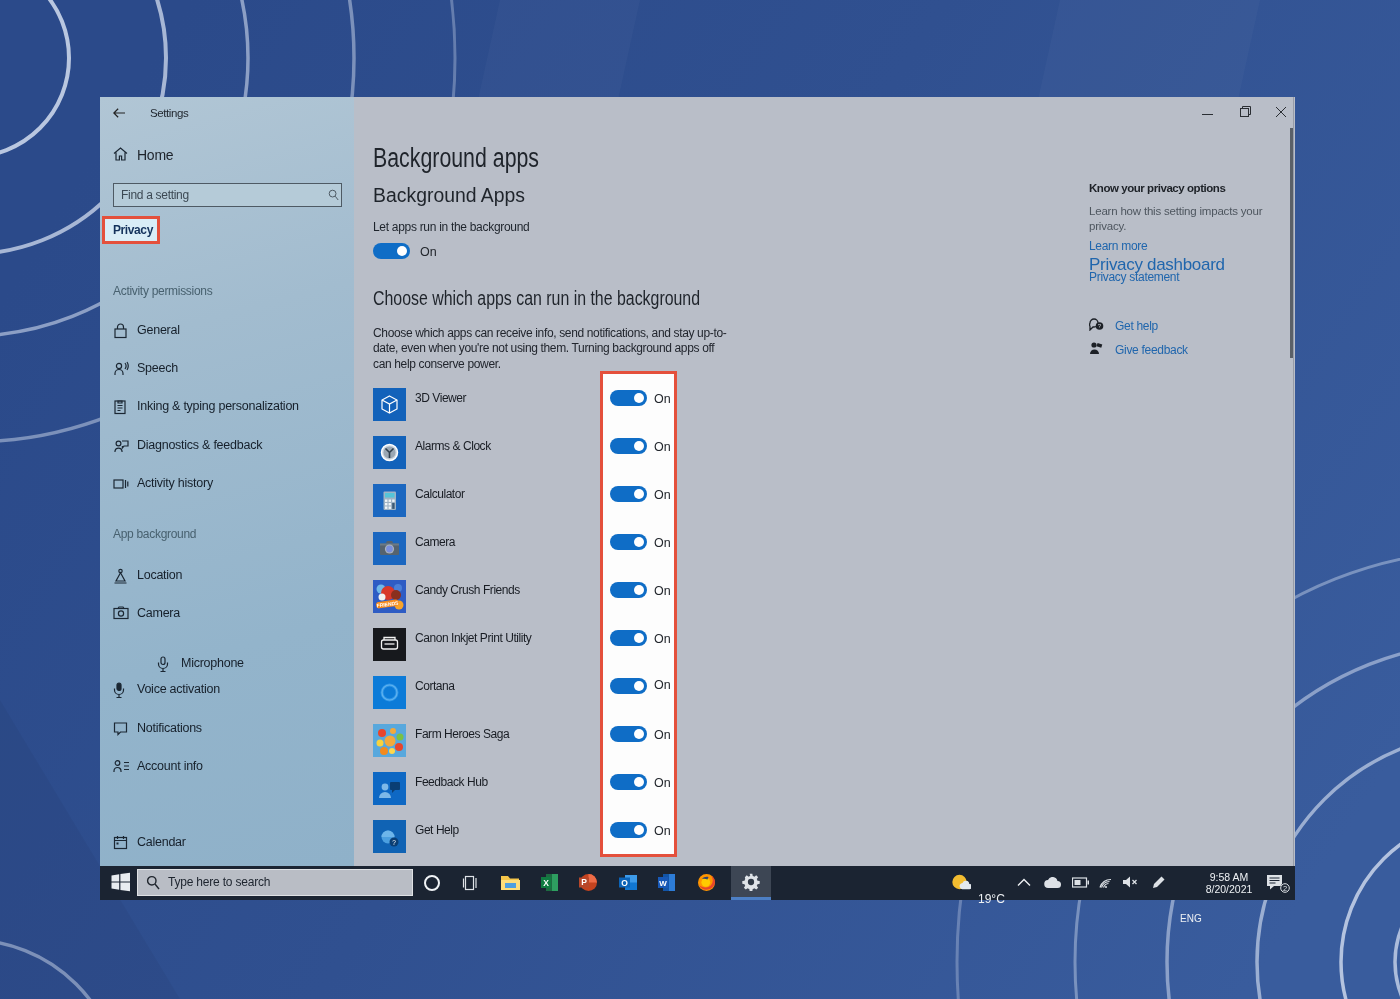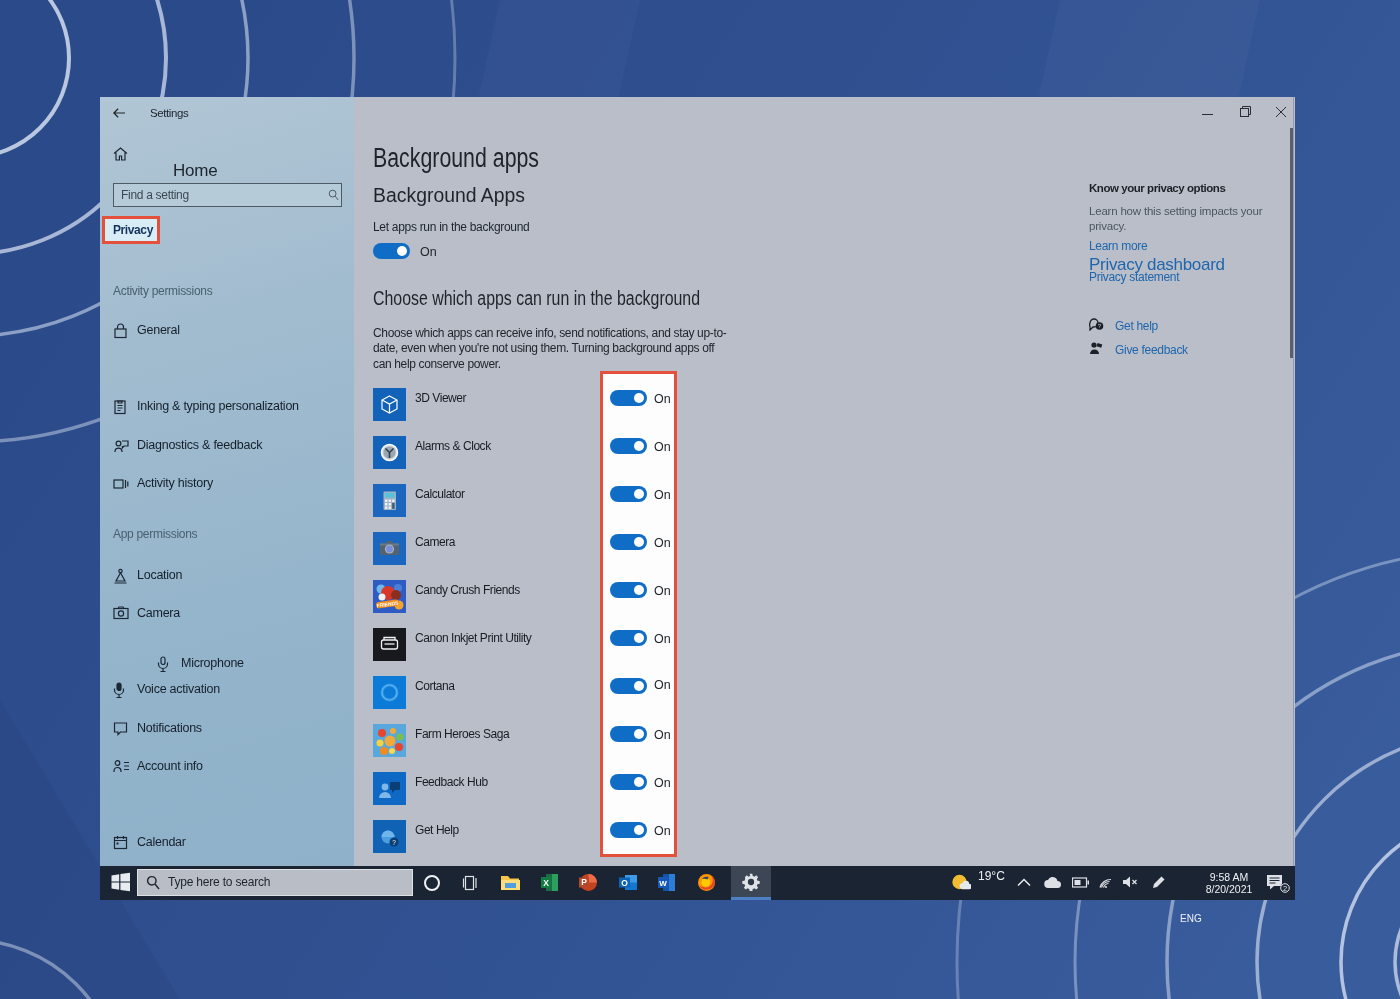--- a/index.html
+++ b/index.html
@@ -80,41 +80,48 @@
     <div class="side"></div>
 
     <svg class="abs" style="left:12px;top:10px" width="14" height="12" viewBox="0 0 16 14" stroke="#222" stroke-width="1.4" fill="none">
       <path d="M15 7 H2 M7 2 L2 7 l5 5"></path>
     </svg>
     <div class="txt" style="left:50px;top:10px;font-size:11.5px;letter-spacing:-0.4px;">Settings</div>
 
     <svg class="abs" style="left:13px;top:50px" width="15" height="14" viewBox="0 0 15 14" fill="none" stroke="#1b2733" stroke-width="1.2">
       <path d="M1 6.5 L7.5 1 L14 6.5 M3 5.4 V13 h3.4 v-4 h2.2 v4 H12 V5.4"></path>
     </svg>
-    <div class="txt" style="left:37px;top:64px;font-size:17px;letter-spacing:-0.25px;margin-left:36px;">Home</div>
+    <div class="txt" style="left:37px;top:50px;font-size:14px;letter-spacing:-0.25px;">Home</div>
 
     <div class="abs" style="left:13px;top:86px;width:229px;height:24px;background:#b5cbd8;border:1.5px solid #4e5a64;"></div>
     <div class="txt" style="left:21px;top:91px;font-size:12px;letter-spacing:-0.3px;color:#3c4954;">Find a setting</div>
     <svg class="abs" style="left:228px;top:92px" width="11" height="12" viewBox="0 0 11 12" fill="none" stroke="#4e5a64" stroke-width="1">
       <circle cx="4.6" cy="4.6" r="3.4"></circle>
         <line x1="7.2" y1="7.2" x2="10.2" y2="11"></line>
     </svg>
 
     <div class="abs" style="left:2px;top:119px;width:58px;height:28px;background:#d9edf7;border:3px solid #e4503c;"></div>
     <div class="txt" style="left:13px;top:126px;font-size:12px;letter-spacing:-0.4px;font-weight:bold;color:#14325c;">Privacy</div>
 
     <div class="shead" style="top:187px;">Activity permissions</div>
 
     <div class="srow" style="top:222px;">
         <svg width="15" height="16" viewBox="0 0 15 16" fill="none" stroke="#1b2733" stroke-width="1.2">
           <rect x="2" y="6" width="11" height="8.5"></rect>
           <path d="M4.5 6 V4 a3 3 0 0 1 6 0 v2"></path>
         </svg>
         <span class="lbl">General</span>
       </div>
+    <div class="srow" style="top:260px;">
+        <svg width="17" height="16" viewBox="0 0 17 16" fill="none" stroke="#1b2733" stroke-width="1.2">
+          <circle cx="6" cy="5" r="2.6"></circle>
+          <path d="M2 14 v-1.5 a4 4 0 0 1 8 0 V14 M12 2 a5 5 0 0 1 0 6 M14 1 a7.5 7.5 0 0 1 0 8"></path>
+        </svg>
+        <span class="lbl">Speech</span>
+      </div>
     <div class="srow" style="top:298px;">
         <svg width="14" height="16" viewBox="0 0 14 16" fill="none" stroke="#1b2733" stroke-width="1.2">
           <rect x="2" y="2" width="10" height="12.5"></rect>
           <path d="M5 2 h4 v2 h-4 z M4.5 6.5 h5 M4.5 9 h5 M4.5 11.5 h3"></path>
         </svg>
         <span class="lbl">Inking &amp; typing personalization</span>
       </div>
     <div class="srow" style="top:337px;">
         <svg width="17" height="16" viewBox="0 0 17 16" fill="none" stroke="#1b2733" stroke-width="1.2">
           <circle cx="5.5" cy="5.5" r="2.4"></circle>
@@ -123,21 +130,21 @@
         <span class="lbl">Diagnostics &amp; feedback</span>
       </div>
     <div class="srow" style="top:375px;">
         <svg width="16" height="16" viewBox="0 0 16 16" fill="none" stroke="#1b2733" stroke-width="1.2">
           <rect x="1" y="4" width="9" height="8"></rect>
           <path d="M12.5 4 v8 M14.8 5.5 v5"></path>
         </svg>
         <span class="lbl">Activity history</span>
       </div>
 
-    <div class="shead" style="top:430px;">App permissions</div>
+    <div class="shead" style="top:430px;">App background</div>
 
     <div class="srow" style="top:467px;">
         <svg width="15" height="16" viewBox="0 0 15 16" fill="none" stroke="#1b2733" stroke-width="1.2">
           <circle cx="7.5" cy="3" r="1.7"></circle>
           <path d="M7.5 4.7 L3 13 h9 z M1.5 15 h12"></path>
         </svg>
         <span class="lbl">Location</span>
       </div>
     <div class="srow" style="top:505px;">
         <svg width="16" height="14" viewBox="0 0 16 14" fill="none" stroke="#1b2733" stroke-width="1.2">
@@ -437,21 +444,21 @@
     <div class="abs" style="left:631px;top:31px;width:40px;height:3px;background:#4d7fc4;"></div>
     <svg class="abs" style="left:642px;top:7px" width="18" height="18" viewBox="0 0 24 24">
         <path fill="#dfe3e8" d="M10.2 1h3.6l.5 3a8 8 0 0 1 2.2.9l2.5-1.8 2.5 2.5-1.8 2.5c.4.7.7 1.4.9 2.2l3 .5v3.6l-3 .5a8 8 0 0 1-.9 2.2l1.8 2.5-2.5 2.5-2.5-1.8a8 8 0 0 1-2.2.9l-.5 3h-3.6l-.5-3a8 8 0 0 1-2.2-.9l-2.5 1.8-2.5-2.5 1.8-2.5a8 8 0 0 1-.9-2.2l-3-.5v-3.6l3-.5c.2-.8.5-1.5.9-2.2L3.8 5.6l2.5-2.5 2.5 1.8a8 8 0 0 1 2.2-.9z"></path>
         <circle cx="12" cy="12" r="4.2" fill="#2f3946"></circle>
       </svg>
 
     <svg class="abs" style="left:851px;top:7px" width="20" height="19" viewBox="0 0 20 19">
         <circle cx="8.5" cy="9" r="7.2" fill="#f2bc30"></circle>
         <path d="M9 14.5 a3 3 0 0 1 2.5-4.5 a3.5 3.5 0 0 1 6.8 1 a2.6 2.6 0 0 1 .2 5.2 l-7 0 a2.6 2.6 0 0 1 -2.5-1.7z" fill="#e4e9ee"></path>
       </svg>
-    <div class="txt" style="left:878px;top:3px;font-size:12px;color:#eef1f4;">19°C</div>
+    <div class="txt" style="left:878px;top:26px;font-size:12px;color:#eef1f4;">19°C</div>
     <svg class="abs" style="left:917px;top:12px" width="14" height="9" viewBox="0 0 14 9" fill="none" stroke="#eef1f4" stroke-width="1.4">
         <path d="M1 7.5 L7 1.5 L13 7.5"></path>
       </svg>
     <svg class="abs" style="left:944px;top:11px" width="18" height="12" viewBox="0 0 18 12" fill="#dde1e6">
         <path d="M4.5 11 a4 4 0 0 1 -.5-8 a5 5 0 0 1 9.5 1 a3.5 3.5 0 0 1 0 7z"></path>
       </svg>
     <svg class="abs" style="left:972px;top:11px" width="17" height="11" viewBox="0 0 17 11">
         <rect x="0.5" y="1" width="14" height="9" fill="none" stroke="#dde1e6" stroke-width="1.2"></rect>
         <rect x="15.5" y="3.5" width="1.5" height="4" fill="#dde1e6"></rect>
         <rect x="2.5" y="3" width="6" height="5" fill="#dde1e6"></rect>

